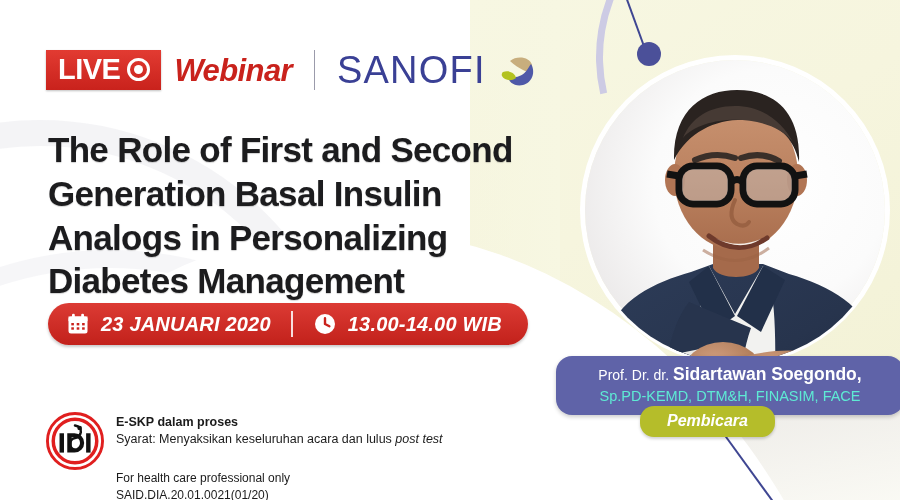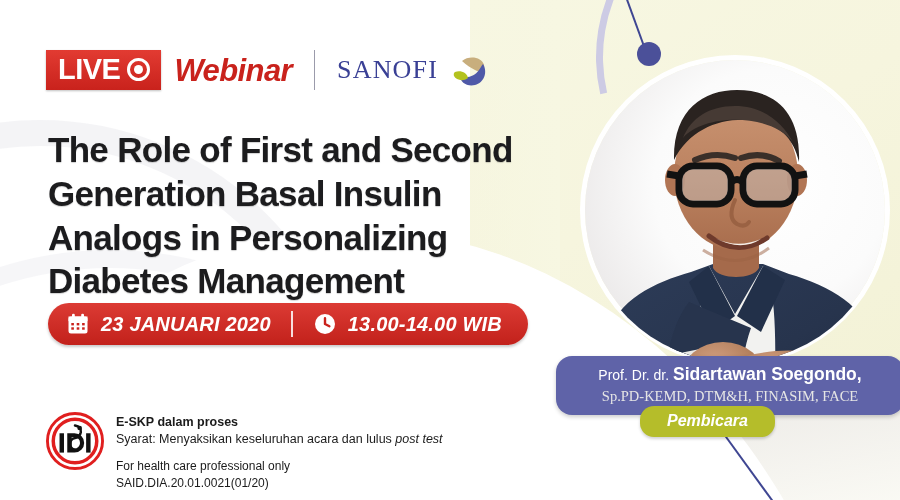--- a/index.html
+++ b/index.html
@@ -115,21 +115,21 @@
   .rec-icon i { display:block; width:9px; height:9px; border-radius:50%; background:#fff; }
   .webinar-text {
     margin-left:13px;
     color:#c9221c; font-weight:bold; font-style:italic; font-size:31px;
     letter-spacing:-.6px; line-height:1;
   }
   .docq { display:flex; align-items:center; margin-left:34px; gap:7px; }
   .docq-text { font-size:30px; font-weight:bold; color:#1b1b1b; letter-spacing:-1.1px; line-height:1; }
   .logo-divider { width:1px; height:40px; background:#9b9bab; margin:0 22px; }
   .sanofi { display:flex; align-items:center; gap:11px; }
-  .sanofi-text { font-size:26px; color:#3a4095; letter-spacing:1.2px; line-height:1; font-family:Liberation Serif, serif; }
+  .sanofi-text { font-size:38px; color:#3a4095; letter-spacing:1.2px; line-height:1; font-family:Liberation Sans, sans-serif; }
 
   
   .title {
     position:absolute; left:48px; top:128px; width:530px;
     font-size:35px; font-weight:bold; line-height:1.25;
     color:#1c1c1e; letter-spacing:-.7px;
     text-shadow:0 1px 1px rgba(0,0,0,.18);
   }
 
   
@@ -152,34 +152,34 @@
   }
 
   
   .disc { position:absolute; left:46px; top:412px; display:flex; gap:12px; }
   .idi { width:58px; height:58px; flex:none; }
   .disc-text { padding-top:2px; }
   .disc-l1 { font-size:12.5px; font-weight:bold; color:#1b1b1b; line-height:1.35; }
   .disc-l2 { font-size:12.5px; color:#1b1b1b; line-height:1.35; }
   .disc-l2 em { font-style:italic; }
   .disc-l3, .disc-l4 { font-size:12px; color:#1b1b1b; line-height:1.4; }
-  .disc-l3 { margin-top:10px; }
+  .disc-l3 { margin-top:22px; }
 
   
   .name-plate {
     position:absolute; left:556px; top:356px;
     width:348px; padding:7px 10px 9px;
     background:#5f63a8;
     border-radius:16px;
     text-align:center;
     box-shadow:0 2px 4px rgba(0,0,0,.2);
   }
   .name-l1 { color:#fff; font-size:14px; line-height:1.3; }
   .name-l1 b { font-size:17.5px; font-weight:bold; }
-  .name-l2 { color:#e5e5e5; font-size:14.5px; line-height:1.35; margin-top:1px;font-family:Liberation Serif, serif; }
+  .name-l2 { color:#5eead4; font-size:14.5px; line-height:1.35; margin-top:1px; }
   .pembicara {
     position:absolute; left:640px; top:406px;
     width:135px; padding:6px 0 7px;
     background:#b5bd2a;
     border-radius:14px;
     text-align:center;
     box-shadow:0 2px 3px rgba(0,0,0,.18);
   }
   .pembicara span { color:#ffffff; font-weight:bold; font-style:italic; font-size:16px; }
 </style>

